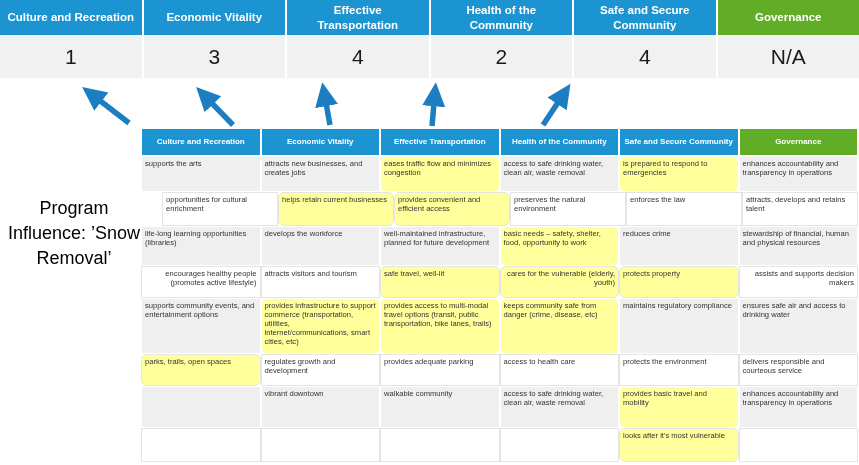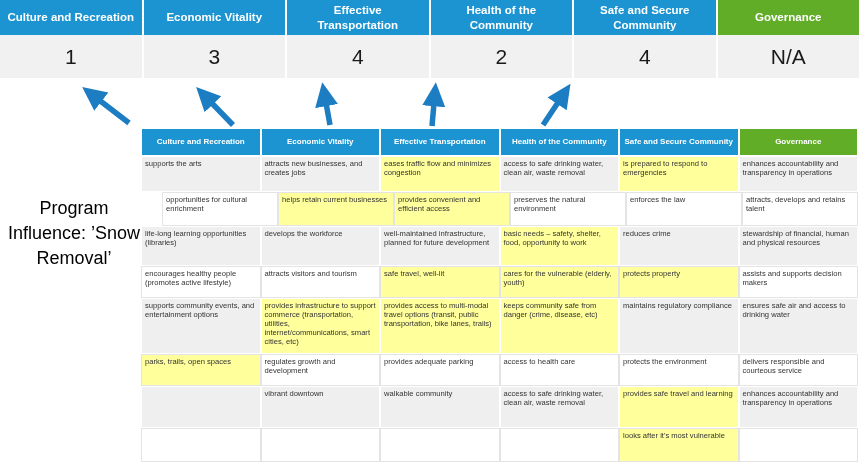--- a/index.html
+++ b/index.html
@@ -35,40 +35,40 @@
   
   .matrix{
     position:absolute;left:141px;top:128px;width:717px;
     font-size:7.6px;color:#333;
   }
   .m-row{display:grid;grid-template-columns:repeat(6,1fr);}
   .m-row:nth-child(1){height:28px;}
   .m-row:nth-child(2){height:36px;}
   .m-row:nth-child(3){height:34px;padding-left:21px;}
   .m-row:nth-child(4){height:40px;}
-  .m-row:nth-child(5){height:32px;}
+  .m-row:nth-child(5){height:32px;text-align:right;}
   .m-row:nth-child(6){height:56px;}
   .m-row:nth-child(7){height:32px;}
   .m-row:nth-child(8){height:42px;}
   .m-row:nth-child(9){height:34px;}
   .m-head{
     background:#1b94d1;color:#fff;font-weight:bold;font-size:8px;
     display:flex;align-items:center;justify-content:center;text-align:center;
     line-height:1.15;border:0.5px solid #ffffff;padding:1px 2px;box-sizing:border-box;
   }
   .m-head.green{background:#61ad27;}
   .m-cell{
     border:0.5px solid #e2e2e2;box-sizing:border-box;
     padding:2px 3px;line-height:1.2;overflow:hidden;
     display:flex;align-items:flex-start;
   }
   
   .m-row.band-gray .m-cell{background:#efefef;border-color:#ffffff;}
   .m-row.band-white .m-cell{background:#ffffff;border-color:#e4e4e4;}
-  .m-cell.hl{background:#ffff9c !important;border-color:#ffffff;}
+  .m-cell.hl{background:#ffff9c !important;border-color:#ffffff;border-radius:6px;}
 </style>
 </head>
 <body>
 
 <div class="summary" id="summary-band">
     <div class="sum-head">Culture and Recreation</div>
     <div class="sum-head">Economic Vitality</div>
     <div class="sum-head">Effective Transportation</div>
     <div class="sum-head">Health of the Community</div>
     <div class="sum-head">Safe and Secure Community</div>
@@ -151,21 +151,21 @@
       <div class="m-cell">provides adequate parking</div>
       <div class="m-cell">access to health care</div>
       <div class="m-cell">protects the environment</div>
       <div class="m-cell">delivers responsible and courteous service</div>
     </div>
     <div class="m-row band-gray">
       <div class="m-cell"></div>
       <div class="m-cell">vibrant downtown</div>
       <div class="m-cell">walkable community</div>
       <div class="m-cell">access to safe drinking water, clean air, waste removal</div>
-      <div class="m-cell hl">provides safe travel and learning</div>
+      <div class="m-cell hl">provides basic travel and mobility</div>
       <div class="m-cell">enhances accountability and transparency in operations</div>
     </div>
     <div class="m-row band-white">
       <div class="m-cell"></div>
       <div class="m-cell"></div>
       <div class="m-cell"></div>
       <div class="m-cell"></div>
       <div class="m-cell hl">looks after it's most vulnerable</div>
       <div class="m-cell"></div>
     </div>

